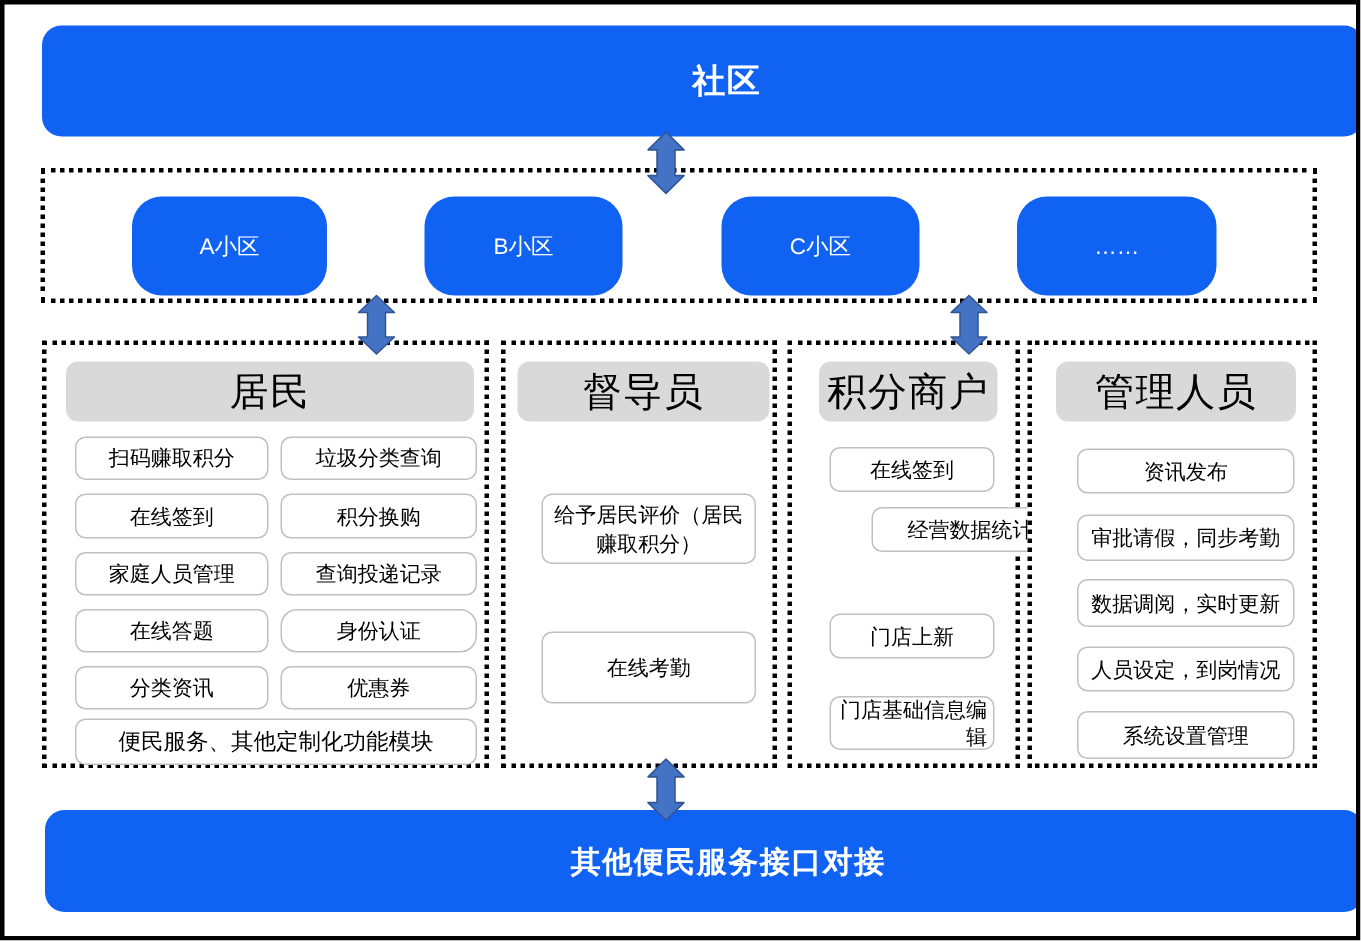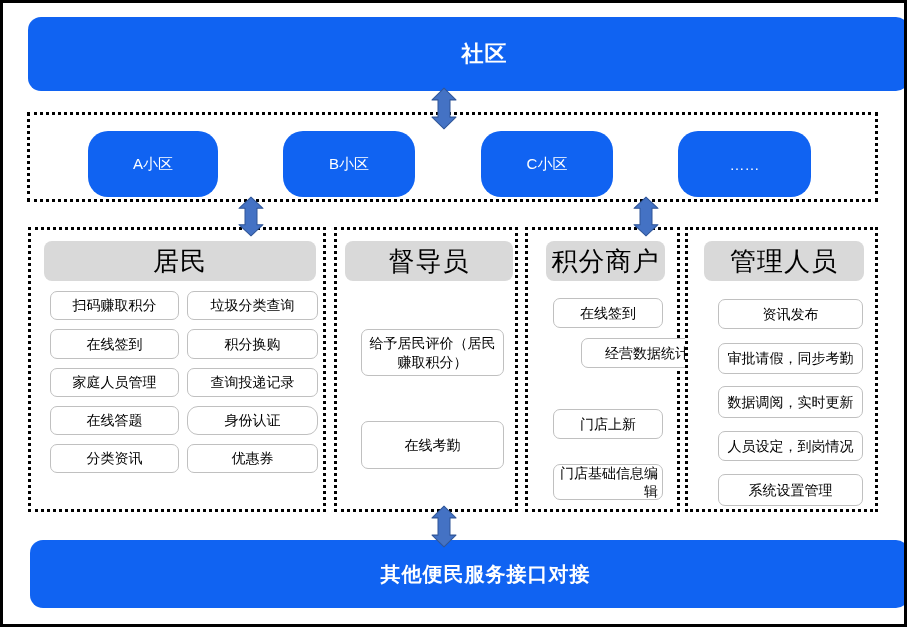--- a/index.html
+++ b/index.html
@@ -75,20 +75,21 @@
     <div class="item" style="left:19px; top:61px;  width:129px; height:29px;">扫码赚取积分</div>
     <div class="item" style="left:156px;top:61px;  width:131px; height:29px;">垃圾分类查询</div>
     <div class="item" style="left:19px; top:99px;  width:129px; height:30px;">在线签到</div>
     <div class="item" style="left:156px;top:99px;  width:131px; height:30px;">积分换购</div>
     <div class="item" style="left:19px; top:138px; width:129px; height:29px;">家庭人员管理</div>
     <div class="item" style="left:156px;top:138px; width:131px; height:29px;">查询投递记录</div>
     <div class="item" style="left:19px; top:176px; width:129px; height:29px;">在线答题</div>
     <div class="item" style="left:156px;top:176px; width:131px; height:29px;border-radius:11px;">身份认证</div>
     <div class="item" style="left:19px; top:214px; width:129px; height:29px;">分类资讯</div>
     <div class="item" style="left:156px;top:214px; width:131px; height:29px;">优惠券</div>
+    <div class="item wide" style="left:19px; top:249px; width:268px; height:31px;">便民服务、其他定制化功能模块</div>
   </div>
 
   <div class="dotted" style="left:331px; top:224px; width:184px; height:285px;">
     <div class="role-header" style="left:8px; top:11px; width:168px; height:40px;">
       <span>督导员</span>
     </div>
     <div class="item" style="left:24px; top:99px;  width:143px; height:47px;">给予居民评价（居民赚取积分）</div>
     <div class="item" style="left:24px; top:191px; width:143px; height:48px;">在线考勤</div>
   </div>
 

